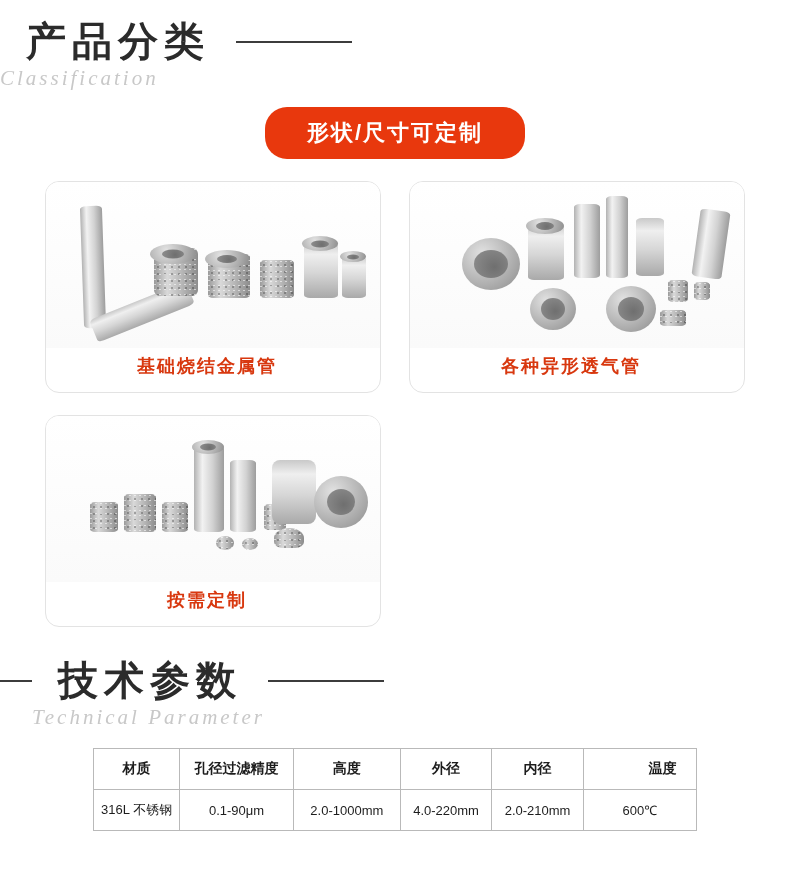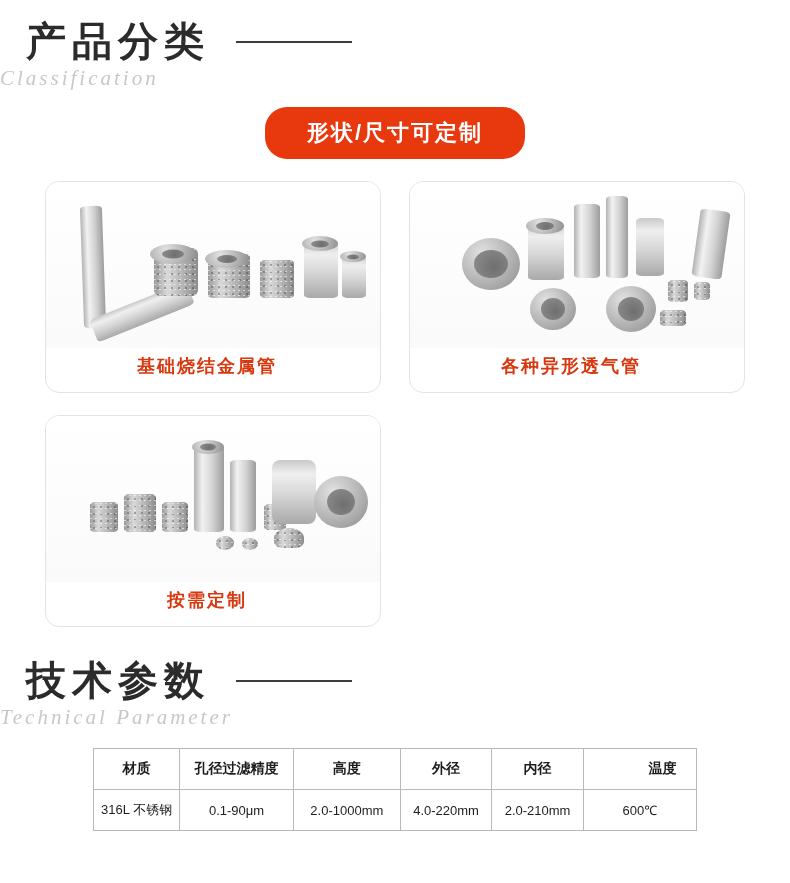--- a/index.html
+++ b/index.html
@@ -156,21 +156,21 @@
     text-align: center;
     height: 40px;
     font-weight: normal;
     padding: 0 2px;
   }
   table.spec thead th {
     font-weight: bold;
     background: #ffffff;
     font-size: 14px;
   }
-  .sec2 { margin-top: 30px; }
+  .sec2 { margin-top: 30px; padding-left: 32px; }
 </style>
 </head>
 <body>
 
 <div class="page">
 
   <div class="section-head" style="margin-top:18px;">
     <div class="cn">产品分类</div>
     <div class="en">Classification</div>
   </div>

